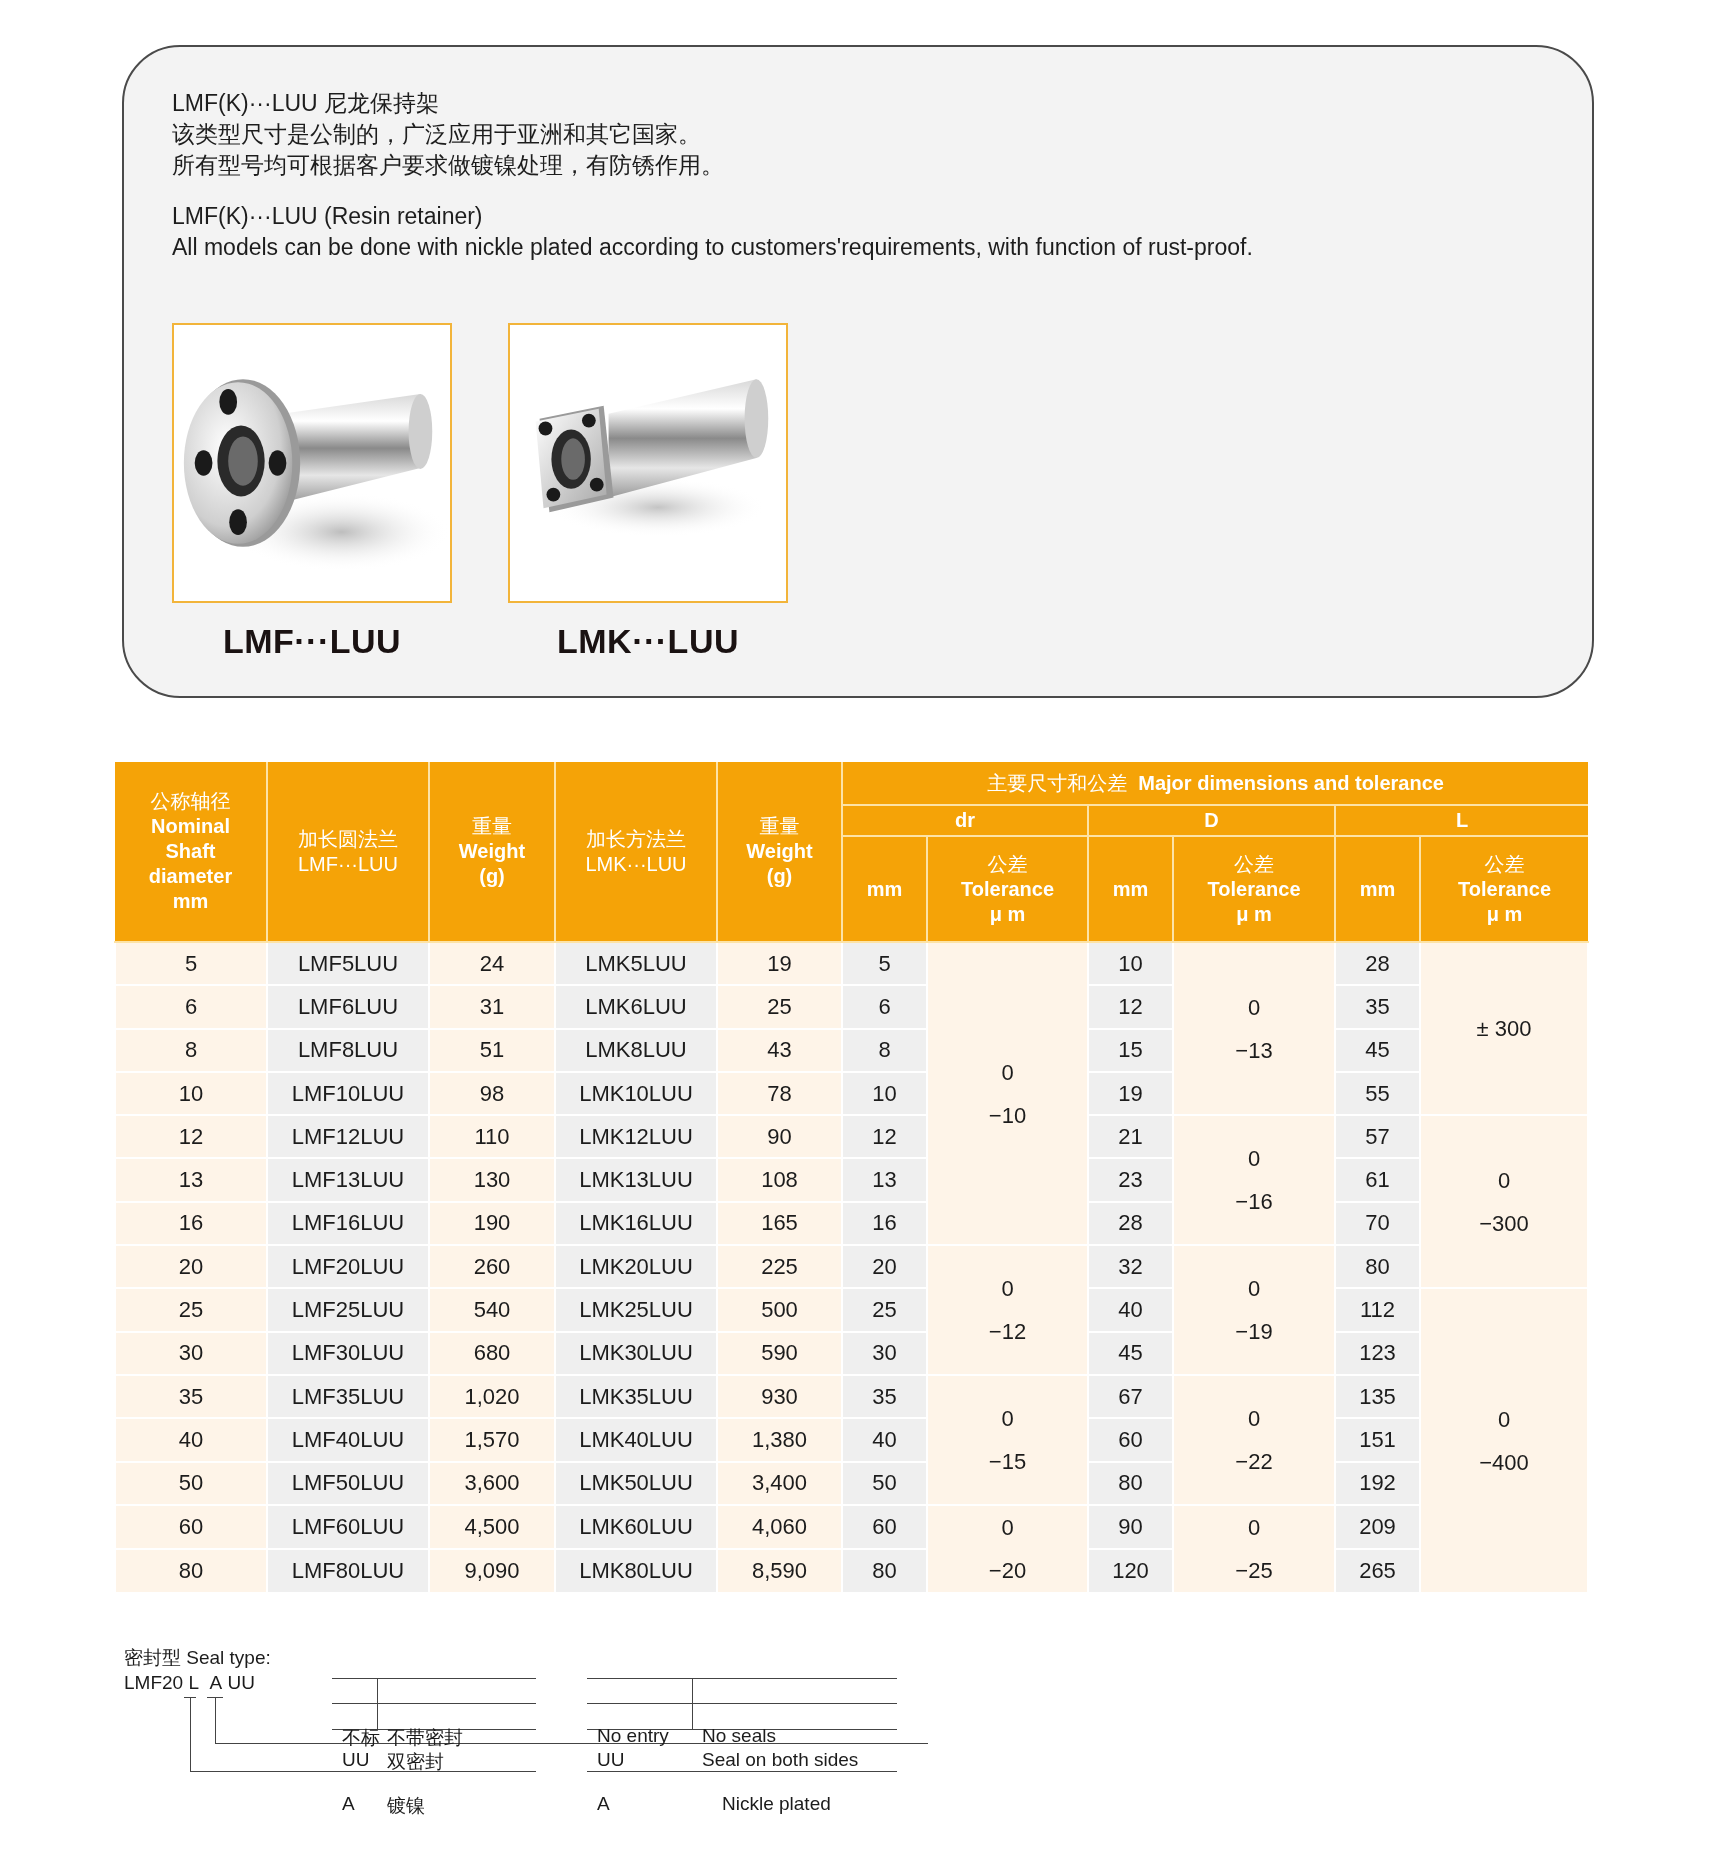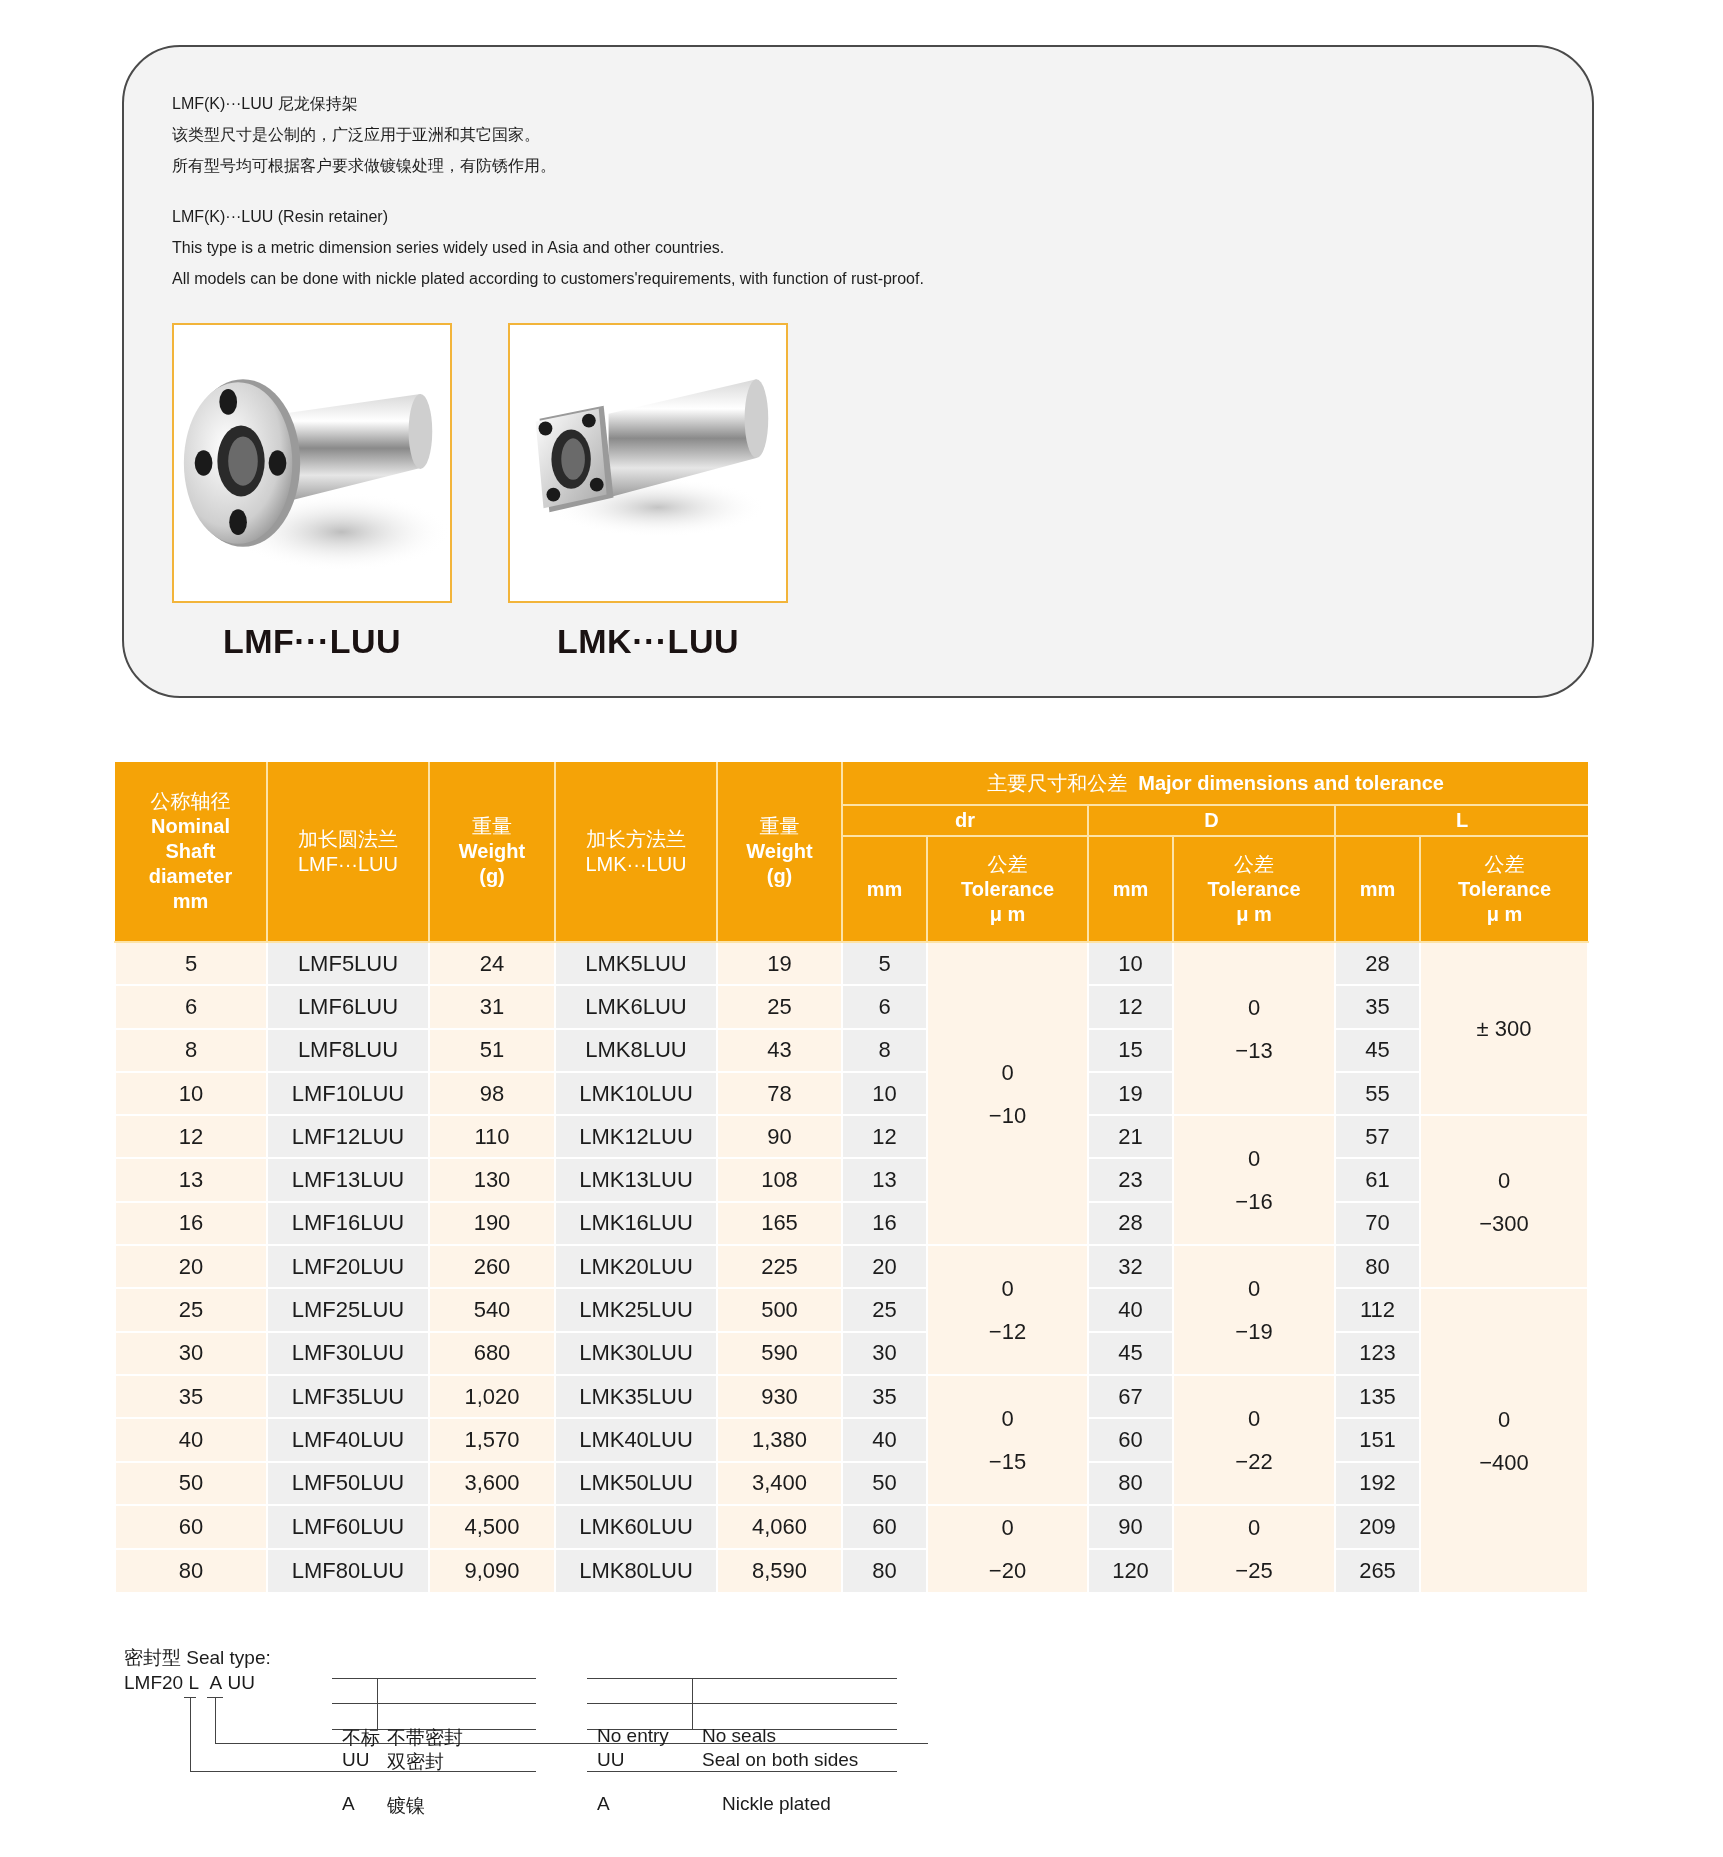--- a/index.html
+++ b/index.html
@@ -5,21 +5,21 @@
   * { box-sizing: border-box; margin: 0; padding: 0; }
   html, body { width: 1723px; height: 1857px; background: #ffffff; }
   body { position: relative; font-family: "Liberation Sans", "DejaVu Sans", sans-serif; color: #1a1a1a; overflow: hidden; }
 
   
   .card {
     position: absolute; left: 122px; top: 45px; width: 1472px; height: 653px;
     background: #f3f3f3; border: 2px solid #4a4a4a; border-radius: 58px;
   }
   .intro { position: absolute; left: 172px; top: 88px; width: 1380px; }
-  .intro .line { font-size: 16px; line-height: 31px; color: #1d1d1d; white-space: nowrap; }
+  .intro .line { font-size: 23px; line-height: 31px; color: #1d1d1d; white-space: nowrap; }
   .intro .gap { height: 20px; }
 
   .photo {
     position: absolute; top: 323px; width: 280px; height: 280px;
     background: #ffffff; border: 2px solid #f2b43a; overflow: hidden;
   }
   .photo svg { width: 100%; height: 100%; display: block; }
   .photo-label {
     position: absolute; top: 622px; width: 300px; text-align: center;
     font-size: 34px; font-weight: bold; color: #1a1212; letter-spacing: 0.5px;
@@ -65,21 +65,20 @@
 </head>
 <body>
 
 <div class="card"></div>
 <div class="intro">
   <div class="line">LMF(K)···LUU 尼龙保持架</div>
   <div class="line">该类型尺寸是公制的，广泛应用于亚洲和其它国家。</div>
   <div class="line">所有型号均可根据客户要求做镀镍处理，有防锈作用。</div>
   <div class="gap"></div>
   <div class="line">LMF(K)···LUU (Resin retainer)</div>
-  <div class="line">This type is a metric dimension series widely used in Asia and other countries.</div>
   <div class="line">All models can be done with nickle plated according to customers'requirements, with function of rust-proof.</div>
 </div>
 
 <div class="photo" style="left:172px;">
   <svg viewBox="0 0 280 280">
     <defs>
       <linearGradient id="cyl1" x1="0" y1="0" x2="0" y2="1">
         <stop offset="0" stop-color="#d8d8d8"></stop>
           <stop offset="0.25" stop-color="#ffffff"></stop>
         <stop offset="0.5" stop-color="#8a8a8a"></stop>

